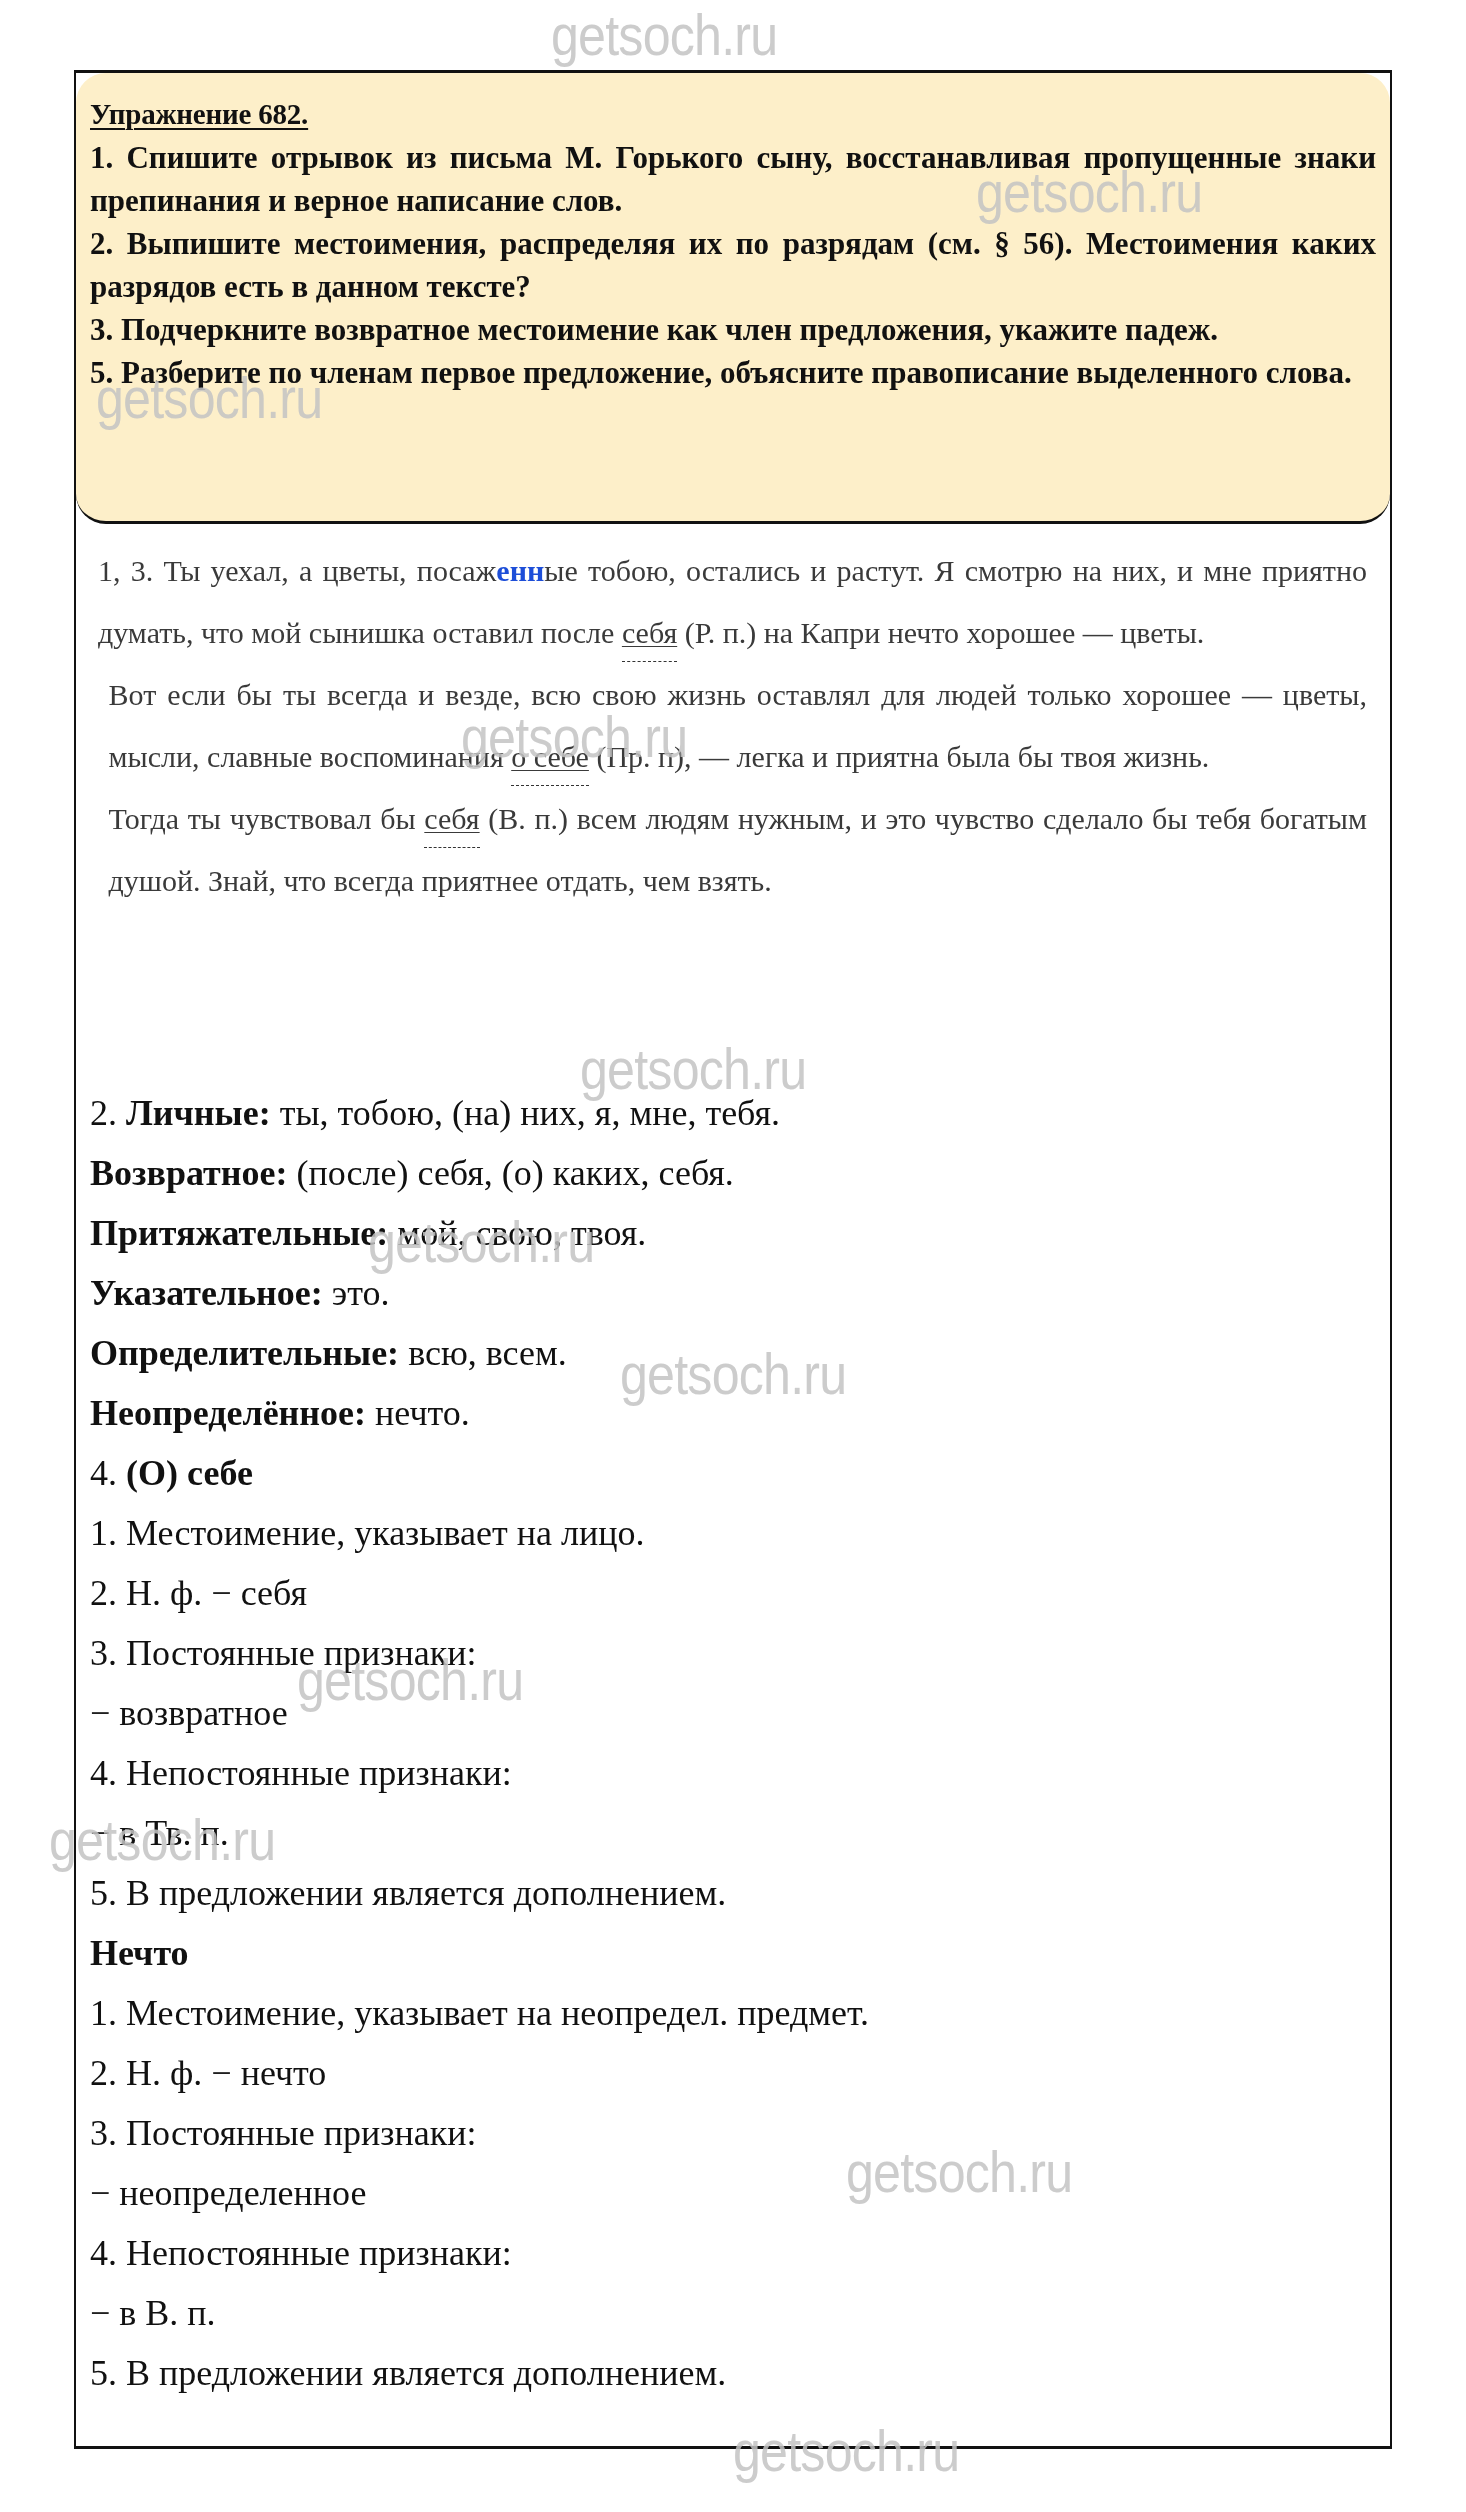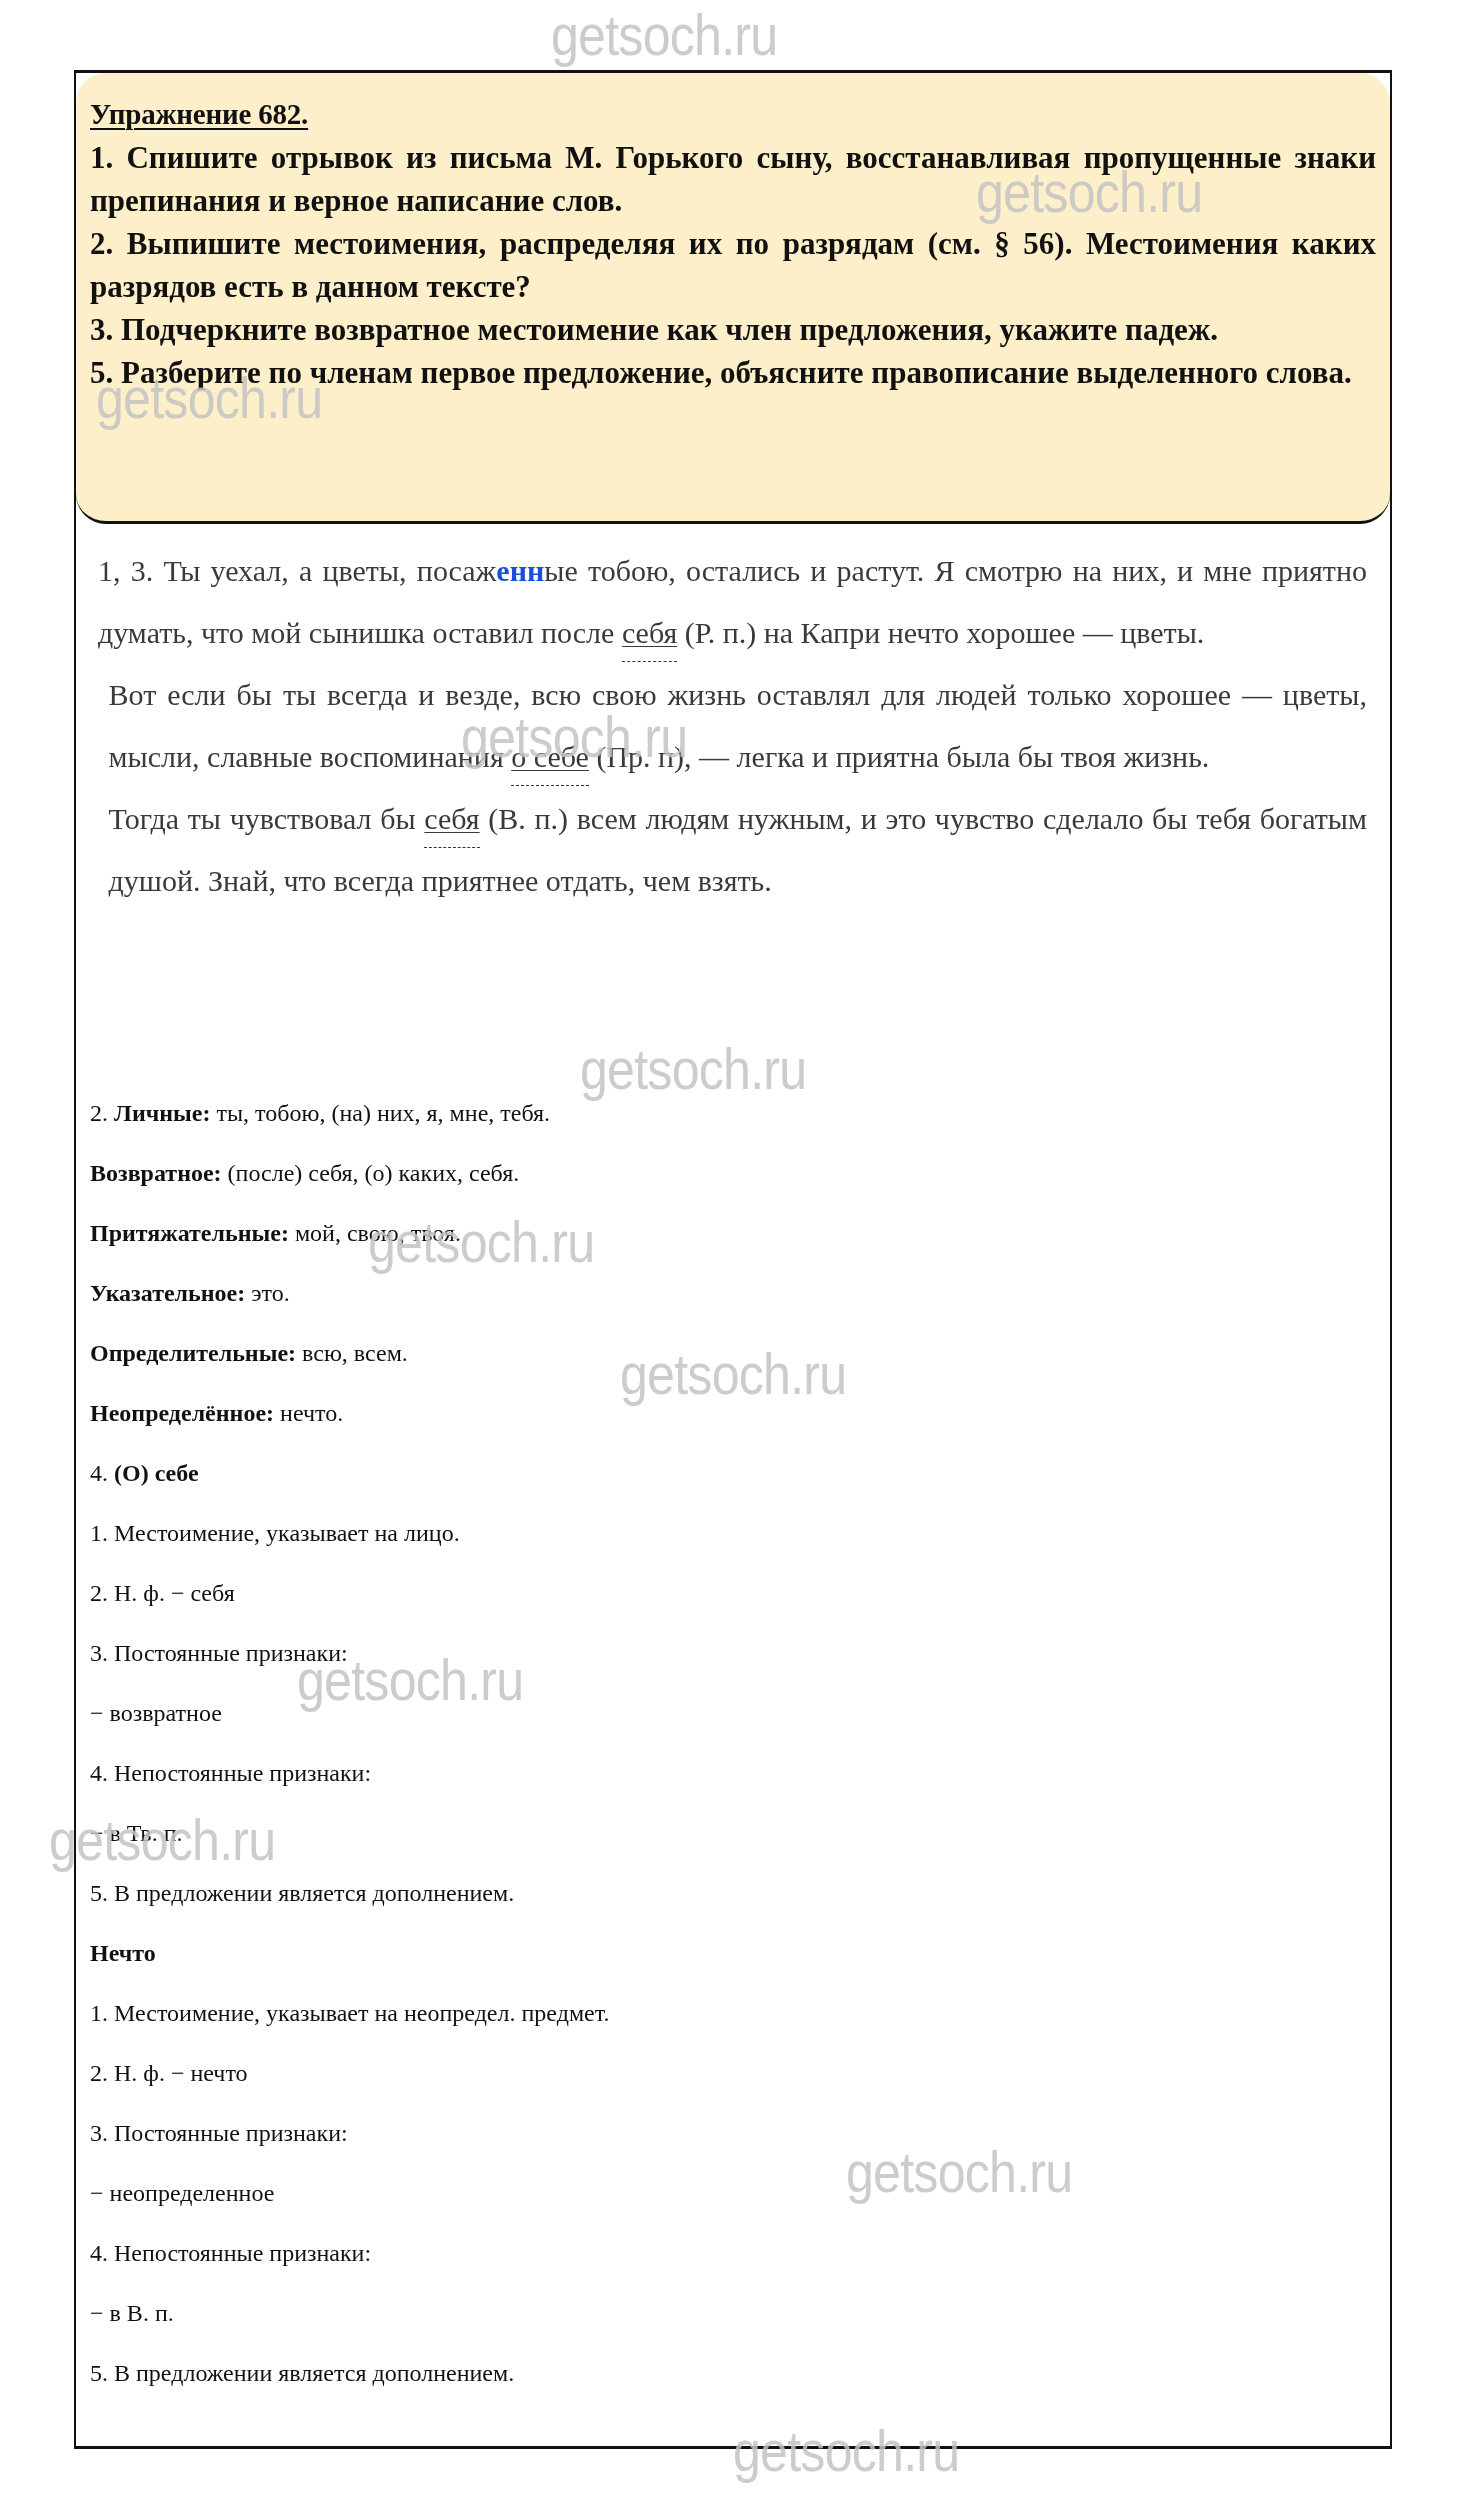--- a/index.html
+++ b/index.html
@@ -10,21 +10,21 @@
   .hline.title { text-decoration:underline; text-decoration-thickness:1.8px; text-underline-offset:3.5px; }
   .hpara { margin:0; font-weight:bold; font-size:31px; line-height:43px; text-align:justify; }
   .passage { position:absolute; left:22px; top:467px; width:1269px; color:#3a3a3a; font-size:30px; line-height:62px; }
   .passage p { margin:0; text-align:justify; text-indent:0; }
   .passage .pp1 { text-indent:0; }
   .passage .pp2, .passage .pp3 { text-indent:0; padding-left:10.6px; }
   .b { font-weight:bold; color:#1d4ed8; }
   .u-dash { position:relative; display:inline-block; }
   .u-dash::after { content:""; position:absolute; left:0; right:0; bottom:1.8px; border-bottom:1.8px dashed #333; }
   .u-solid { text-decoration:underline; text-decoration-thickness:0.9px; text-underline-offset:2.7px; }
-  .answers { position:absolute; left:14px; top:1010px; width:1276px; font-size:24px; line-height:60px; color:#111; }
+  .answers { position:absolute; left:14px; top:1010px; width:1276px; font-size:36px; line-height:60px; color:#111; }
   .answers .row { white-space:nowrap; }
   .answers .bold { font-weight:bold; }
   .wm { position:absolute; font-family:"Liberation Sans", sans-serif; color:#c4c4c4; font-size:57px; line-height:1; letter-spacing:-0.9px; pointer-events:none; transform:scaleX(0.88); transform-origin:left top; opacity:0.85; }
 </style>
 </head>
 <body>
 
 <div class="box">
   <div class="header">
     <div class="hline title">Упражнение 682.</div>

